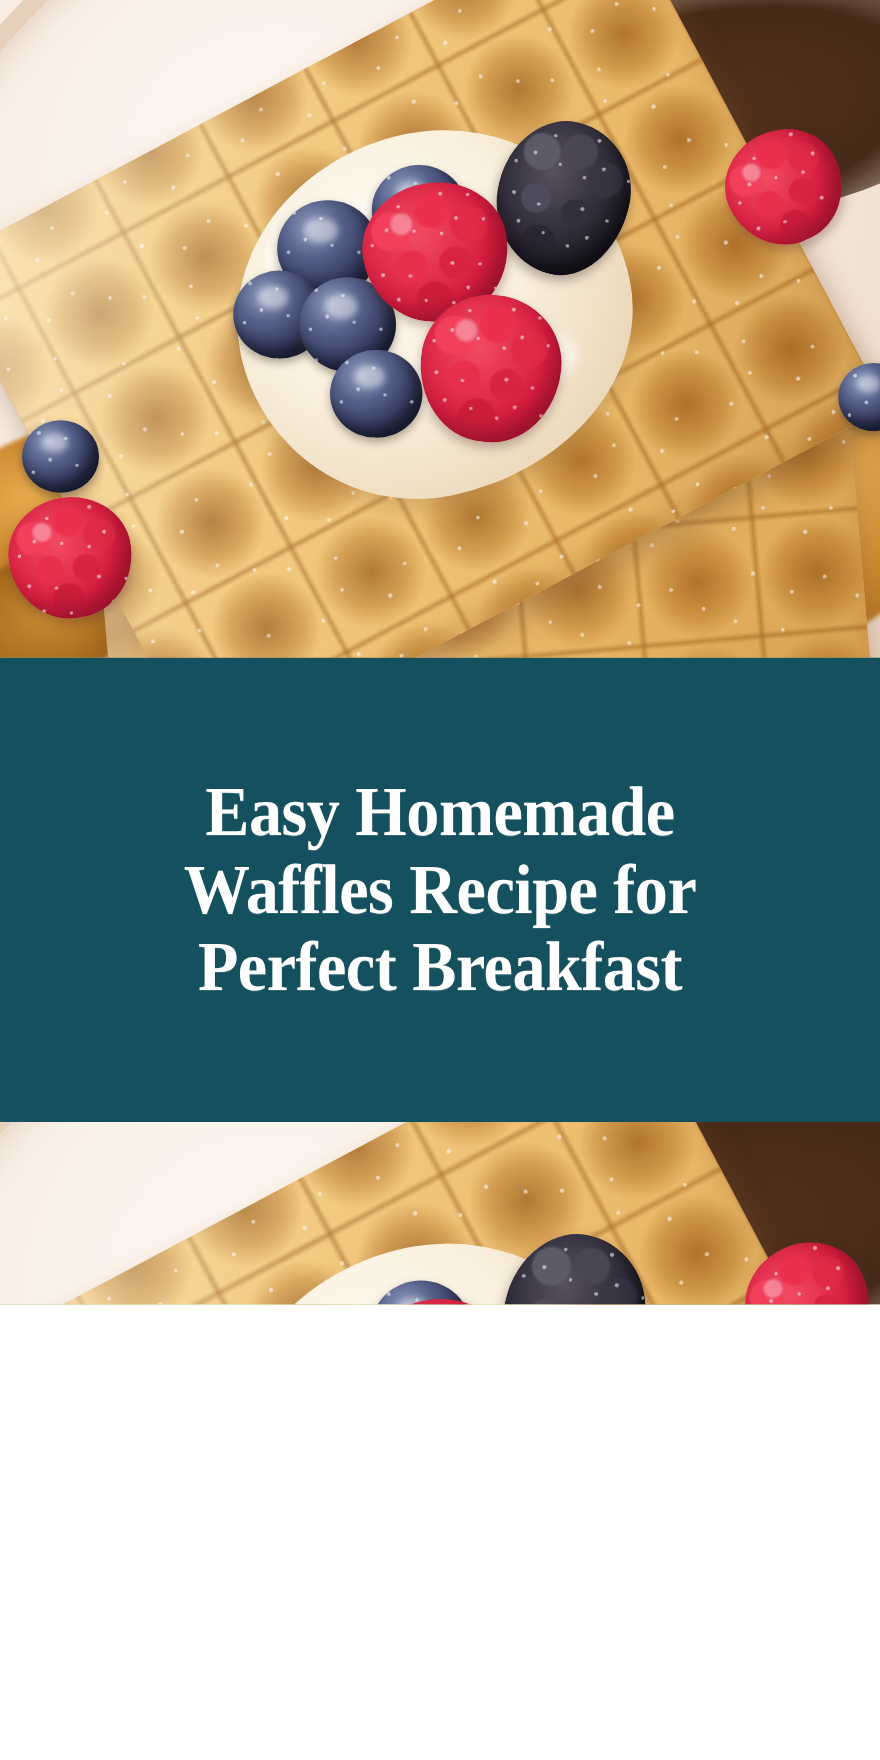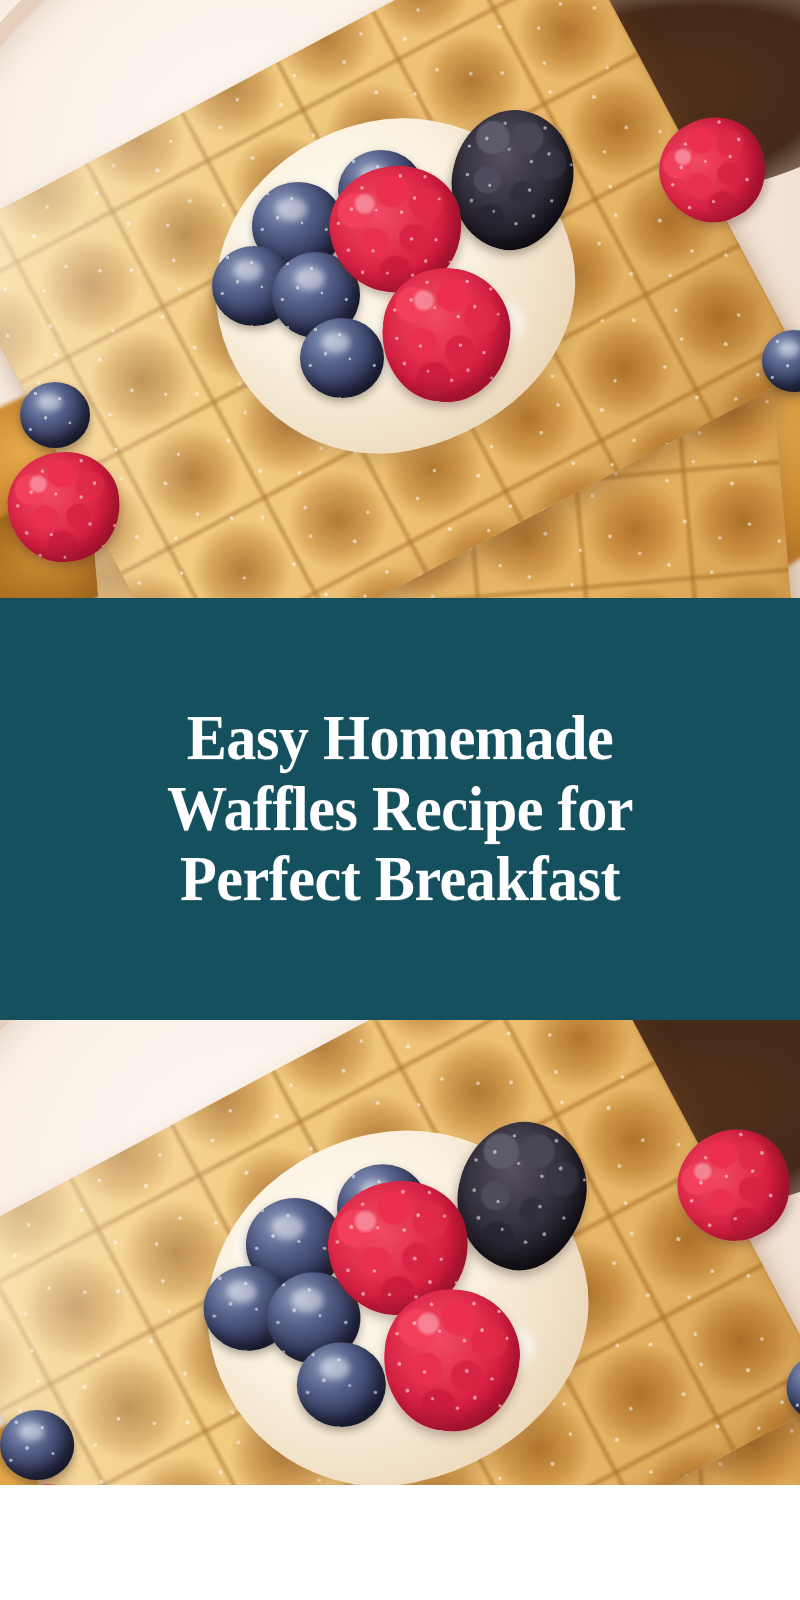--- a/index.html
+++ b/index.html
@@ -1,17 +1,17 @@
 <!DOCTYPE html>
 <html><head>
 <meta charset="utf-8">
 <style>
   html,body{margin:0;padding:0;background:#ffffff;}
   body{font-family:"Liberation Serif", serif;}
-  .pin{position:relative;width:800px;height:1485px;overflow:hidden;background:#84cc16;}
+  .pin{position:relative;width:800px;height:1186px;overflow:hidden;background:#84cc16;}
 
   
   .photo{position:absolute;left:0;width:800px;overflow:hidden;}
   .photo-top{top:0;height:598px;}
   .photo-bottom{top:1020px;height:580px;}
 
   .scene{position:absolute;left:0;top:0;width:800px;height:100%;overflow:hidden;}
   .scene-inner{position:absolute;left:0;top:0;width:800px;height:800px;
     transform-origin:top left;}
   .photo-top .scene-inner{transform:scale(1.0) translateY(0px);}

